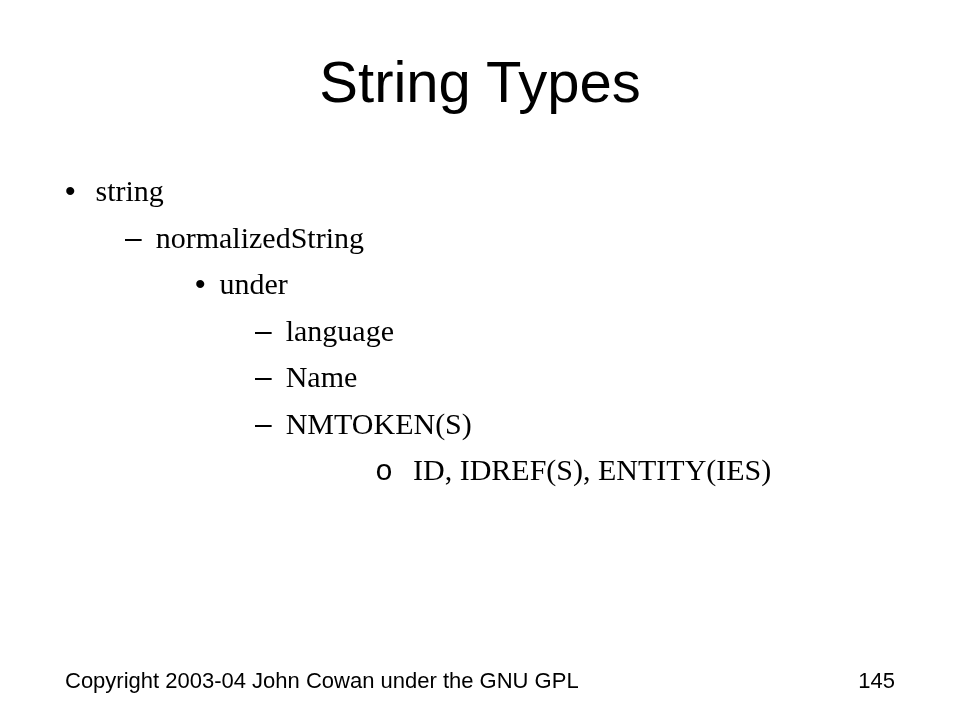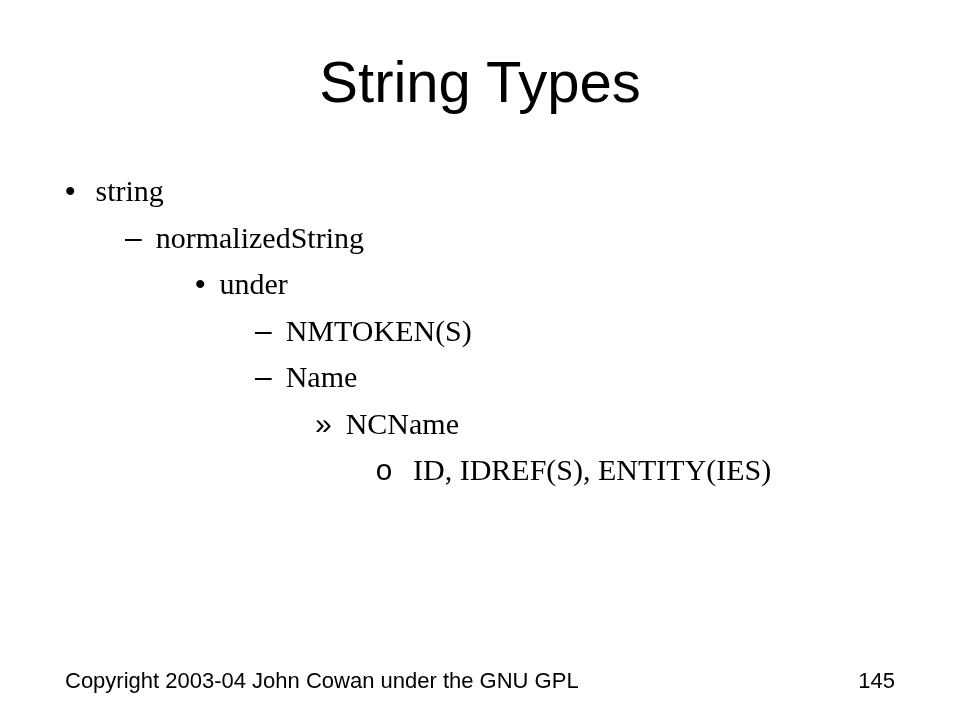--- a/index.html
+++ b/index.html
@@ -85,25 +85,23 @@
     <ul class="lvl1">
       <li><span class="mono">string</span></li>
     </ul>
     <ul class="lvl2">
       <li><span class="mono">normalizedString</span></li>
     </ul>
     <ul class="lvl3">
       <li><span class="mono">under</span></li>
     </ul>
     <ul class="lvl4">
+      <li><span class="mono">language</span></li>
+      <li><span class="mono">Name</span></li>
       <li><span class="mono">NMTOKEN(S)</span></li>
-      <li><span class="mono">Name</span></li>
-    </ul>
-    <ul class="lvl5">
-      <li><span class="mono">NCName</span></li>
     </ul>
     <ul class="lvl6">
       <li><span class="mono">ID, IDREF(S), ENTITY(IES)</span></li>
     </ul>
   </div>
 
   <div class="footer">
     <span>Copyright 2003-04 John Cowan under the GNU GPL</span>
     <span>145</span>
   </div>

